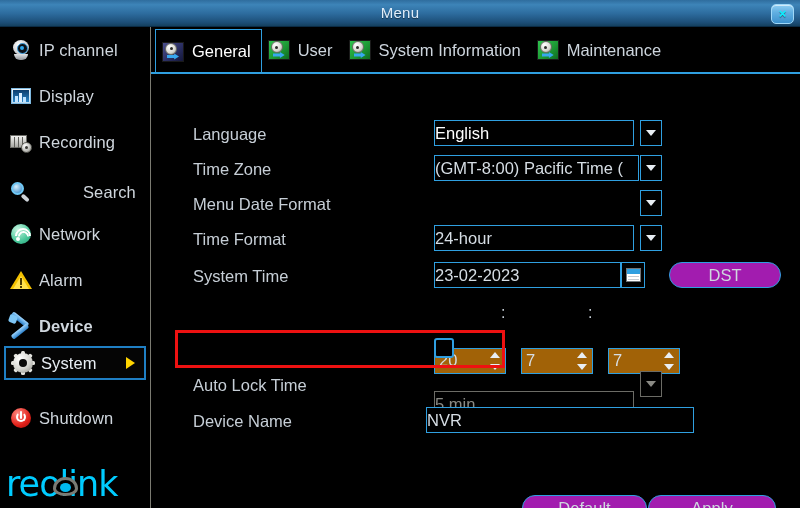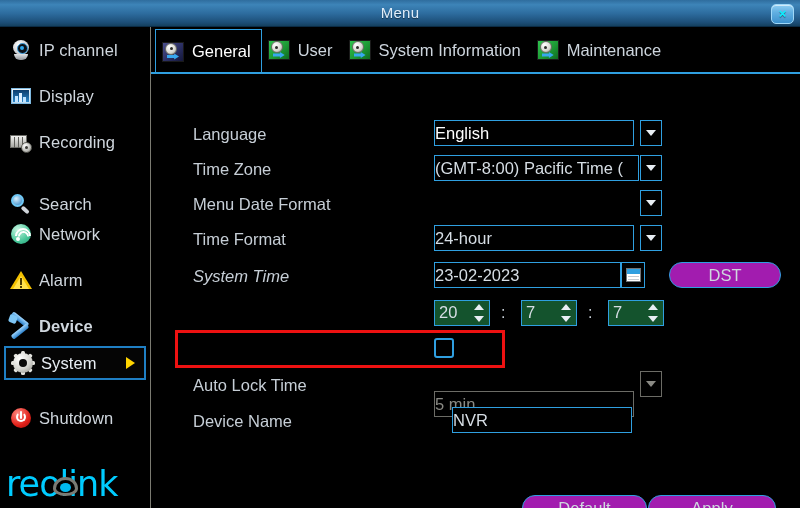--- a/index.html
+++ b/index.html
@@ -153,21 +153,21 @@
   .calico{position:relative;width:15px;height:14px;background:#ffffff;border:1px solid #6f7478;box-sizing:border-box;}
   .calico:before{content:"";position:absolute;left:0;top:0;width:100%;height:5px;background:#2f9fe0;}
   .calico:after{content:"";position:absolute;left:1px;top:7px;width:11px;height:1px;background:#c3cbd2;box-shadow:0 3px 0 #c3cbd2;}
 
   .rbtn{
     position:absolute;box-sizing:border-box;height:26px;border:1.5px solid #2f9fe0;border-radius:13px;
     background:#a21caf;color:#cfd7de;font-size:16.5px;line-height:22px;
     display:flex;align-items:center;justify-content:center;cursor:pointer;
   }
 
-  .spin{position:absolute;box-sizing:border-box;height:26px;width:56px;border:1.5px solid #2f9fe0;background:#14532d;}
+  .spin{position:absolute;box-sizing:border-box;height:26px;width:72px;border:1.5px solid #2f9fe0;background:#a16207;margin-top:48px;}
   .spin .sv{position:absolute;left:4px;top:0;line-height:23px;color:#d6dde4;font-size:16.5px;}
   .spin .up{position:absolute;right:5px;top:3px;width:0;height:0;border-left:5px solid transparent;border-right:5px solid transparent;border-bottom:6px solid #e8eef4;cursor:pointer;}
   .spin .dn{position:absolute;right:5px;bottom:3px;width:0;height:0;border-left:5px solid transparent;border-right:5px solid transparent;border-top:6px solid #e8eef4;cursor:pointer;}
   .colon{position:absolute;color:#c6ced6;font-size:16px;line-height:26px;}
 
   .chk{position:absolute;box-sizing:border-box;width:20px;height:20px;border:2px solid #2f9fe0;border-radius:3px;background:#000;cursor:pointer;}
 
   .redbox{position:absolute;box-sizing:border-box;border:3px solid #ee1111;pointer-events:none;}
 
   .btm{position:absolute;left:0;top:420px;width:649px;height:40px;}
@@ -207,21 +207,21 @@
     </div>
 
     <div class="sb-item" style="top:98px;">
       <span class="sb-ico ico-rec">
         <span class="tape"></span>
           <span class="gear"></span>
       </span>
       <span class="sb-label">Recording</span>
     </div>
 
-    <div class="sb-item" style="top:160px;">
+    <div class="sb-item" style="top:148px;gap:44px;">
       <span class="sb-ico ico-search">
         <span class="handle"></span>
           <span class="glass"></span>
       </span>
       <span class="sb-label">Search</span>
     </div>
 
     <div class="sb-item" style="top:190px;">
       <span class="sb-ico ico-net">
         <span class="disc"></span>
@@ -340,21 +340,21 @@
 
       <div class="row" style="top:150px;width:649px;">
         <span class="lbl" style="left:42px;">Time Format</span>
         <span class="field" style="left:283px;width:200px;">24-hour</span>
         <span class="arrowbox" style="left:489px;">
             <span class="car"></span>
           </span>
       </div>
 
       <div class="row" style="top:187px;width:649px;">
-        <span class="lbl" style="left:42px;font-style:italic;">System Time</span>
+        <span class="lbl" style="left:42px;">System Time</span>
         <span class="field" style="left:283px;width:187px;">23-02-2023</span>
         <span class="calbtn" style="left:470px;">
             <span class="calico"></span>
           </span>
         <span class="rbtn" style="left:518px;width:112px;">DST</span>
       </div>
 
       <div class="row" style="top:225px;width:649px;">
         <span class="spin" style="left:283px;">
           <span class="sv">20</span>
@@ -382,21 +382,21 @@
       <div class="row" style="top:296px;width:649px;">
         <span class="lbl" style="left:42px;">Auto Lock Time</span>
         <span class="field disabled" style="left:283px;width:200px;">5 min</span>
         <span class="arrowbox disabled" style="left:489px;">
             <span class="car"></span>
           </span>
       </div>
 
       <div class="row" style="top:332px;width:649px;">
         <span class="lbl" style="left:42px;">Device Name</span>
-        <span class="field" style="left:301px;width:180px;">NVR</span>
+        <span class="field" style="left:275px;width:268px;">NVR</span>
       </div>
 
       <div class="redbox" style="left:24px;top:255px;width:330px;height:38px;"></div>
 
       <div class="btm">
         <span class="rbtn" style="left:371px;top:0;width:125px;">Default</span>
         <span class="rbtn" style="left:497px;top:0;width:128px;">Apply</span>
       </div>
 
     </div>

